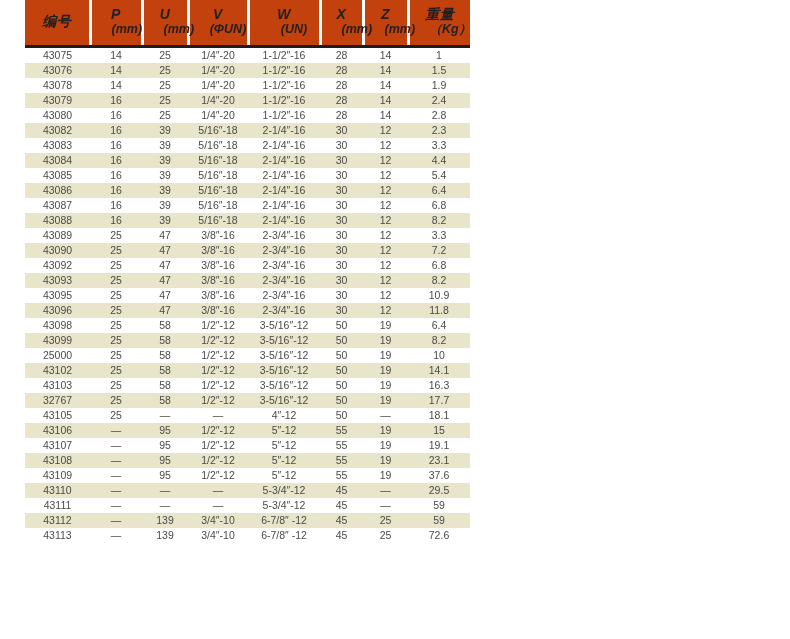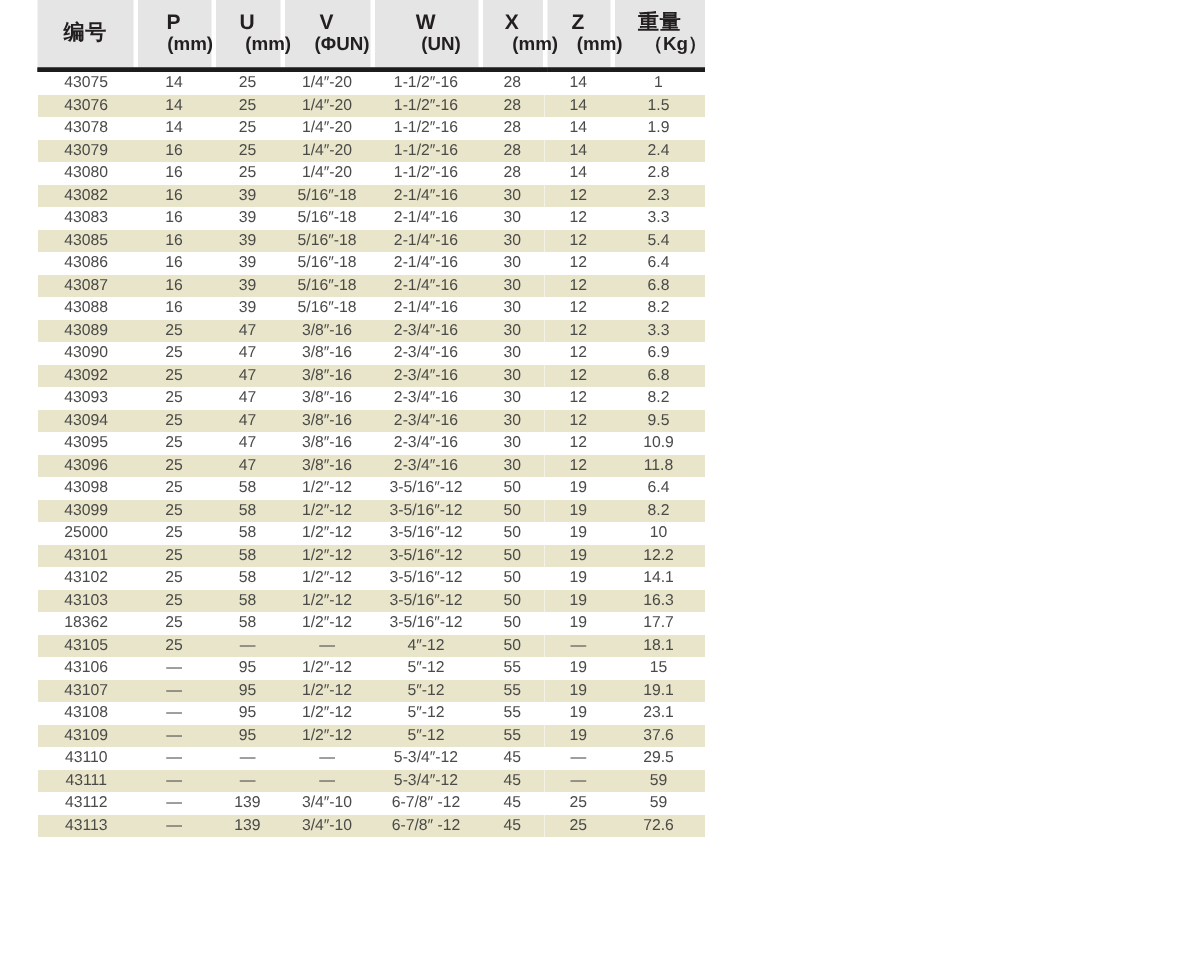--- a/index.html
+++ b/index.html
@@ -26,29 +26,30 @@
   table.spec-table col:nth-child(1) { width: 65px; }
   table.spec-table col:nth-child(2) { width: 52px; }
   table.spec-table col:nth-child(3) { width: 46px; }
   table.spec-table col:nth-child(4) { width: 60px; }
   table.spec-table col:nth-child(5) { width: 72px; }
   table.spec-table col:nth-child(6) { width: 43px; }
   table.spec-table col:nth-child(7) { width: 45px; }
   table.spec-table col:nth-child(8) { width: 62px; }
 
   thead th {
-    background: #e5e5e5;
+    background: #c2410c;
     color: #231f20;
     font-weight: bold;
     text-align: center;
     vertical-align: middle;
     height: 46px;
     padding: 1px 0 3px 0;
     border-bottom: 3px solid #1c1c1c;
     box-sizing: border-box;
+    font-style: italic;
   }
   thead th + th { border-left: 3px solid #ffffff; }
   .h-label {
     font-size: 14px;
     line-height: 16px;
     letter-spacing: 0.5px;
   }
   .h-unit {
     font-size: 12.5px;
     line-height: 14px;
@@ -184,20 +185,30 @@
           <td>43083</td>
           <td>16</td>
           <td>39</td>
           <td>5/16″-18</td>
           <td>2-1/4″-16</td>
           <td>30</td>
           <td>12</td>
           <td>3.3</td>
         </tr>
         <tr>
+          <td>43084</td>
+          <td>16</td>
+          <td>39</td>
+          <td>5/16″-18</td>
+          <td>2-1/4″-16</td>
+          <td>30</td>
+          <td>12</td>
+          <td>4.4</td>
+        </tr>
+        <tr>
           <td>43085</td>
           <td>16</td>
           <td>39</td>
           <td>5/16″-18</td>
           <td>2-1/4″-16</td>
           <td>30</td>
           <td>12</td>
           <td>5.4</td>
         </tr>
         <tr>
@@ -241,21 +252,21 @@
           <td>3.3</td>
         </tr>
         <tr>
           <td>43090</td>
           <td>25</td>
           <td>47</td>
           <td>3/8″-16</td>
           <td>2-3/4″-16</td>
           <td>30</td>
           <td>12</td>
-          <td>6.9</td>
+          <td>7.2</td>
         </tr>
         <tr>
           <td>43092</td>
           <td>25</td>
           <td>47</td>
           <td>3/8″-16</td>
           <td>2-3/4″-16</td>
           <td>30</td>
           <td>12</td>
           <td>6.8</td>
@@ -264,30 +275,20 @@
           <td>43093</td>
           <td>25</td>
           <td>47</td>
           <td>3/8″-16</td>
           <td>2-3/4″-16</td>
           <td>30</td>
           <td>12</td>
           <td>8.2</td>
         </tr>
         <tr>
-          <td>43094</td>
-          <td>25</td>
-          <td>47</td>
-          <td>3/8″-16</td>
-          <td>2-3/4″-16</td>
-          <td>30</td>
-          <td>12</td>
-          <td>9.5</td>
-        </tr>
-        <tr>
           <td>43095</td>
           <td>25</td>
           <td>47</td>
           <td>3/8″-16</td>
           <td>2-3/4″-16</td>
           <td>30</td>
           <td>12</td>
           <td>10.9</td>
         </tr>
         <tr>
@@ -324,51 +325,41 @@
           <td>25000</td>
           <td>25</td>
           <td>58</td>
           <td>1/2″-12</td>
           <td>3-5/16″-12</td>
           <td>50</td>
           <td>19</td>
           <td>10</td>
         </tr>
         <tr>
-          <td>43101</td>
-          <td>25</td>
-          <td>58</td>
-          <td>1/2″-12</td>
-          <td>3-5/16″-12</td>
-          <td>50</td>
-          <td>19</td>
-          <td>12.2</td>
-        </tr>
-        <tr>
           <td>43102</td>
           <td>25</td>
           <td>58</td>
           <td>1/2″-12</td>
           <td>3-5/16″-12</td>
           <td>50</td>
           <td>19</td>
           <td>14.1</td>
         </tr>
         <tr>
           <td>43103</td>
           <td>25</td>
           <td>58</td>
           <td>1/2″-12</td>
           <td>3-5/16″-12</td>
           <td>50</td>
           <td>19</td>
           <td>16.3</td>
         </tr>
         <tr>
-          <td>18362</td>
+          <td>32767</td>
           <td>25</td>
           <td>58</td>
           <td>1/2″-12</td>
           <td>3-5/16″-12</td>
           <td>50</td>
           <td>19</td>
           <td>17.7</td>
         </tr>
         <tr>
           <td>43105</td>

